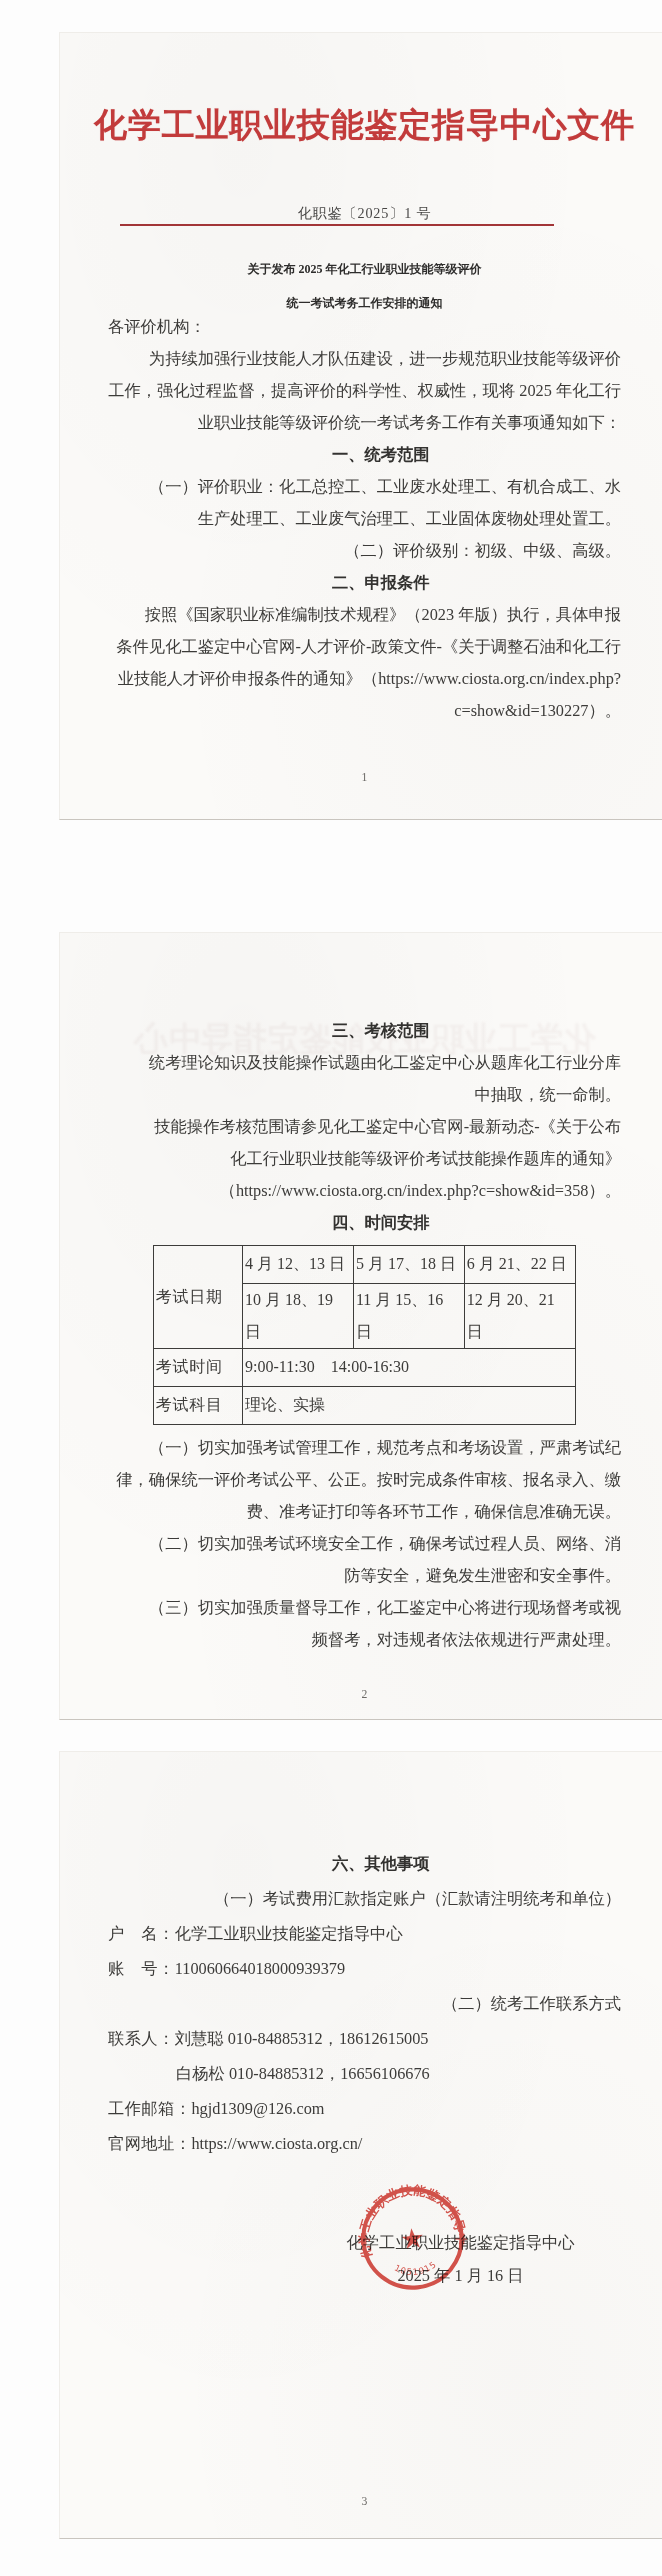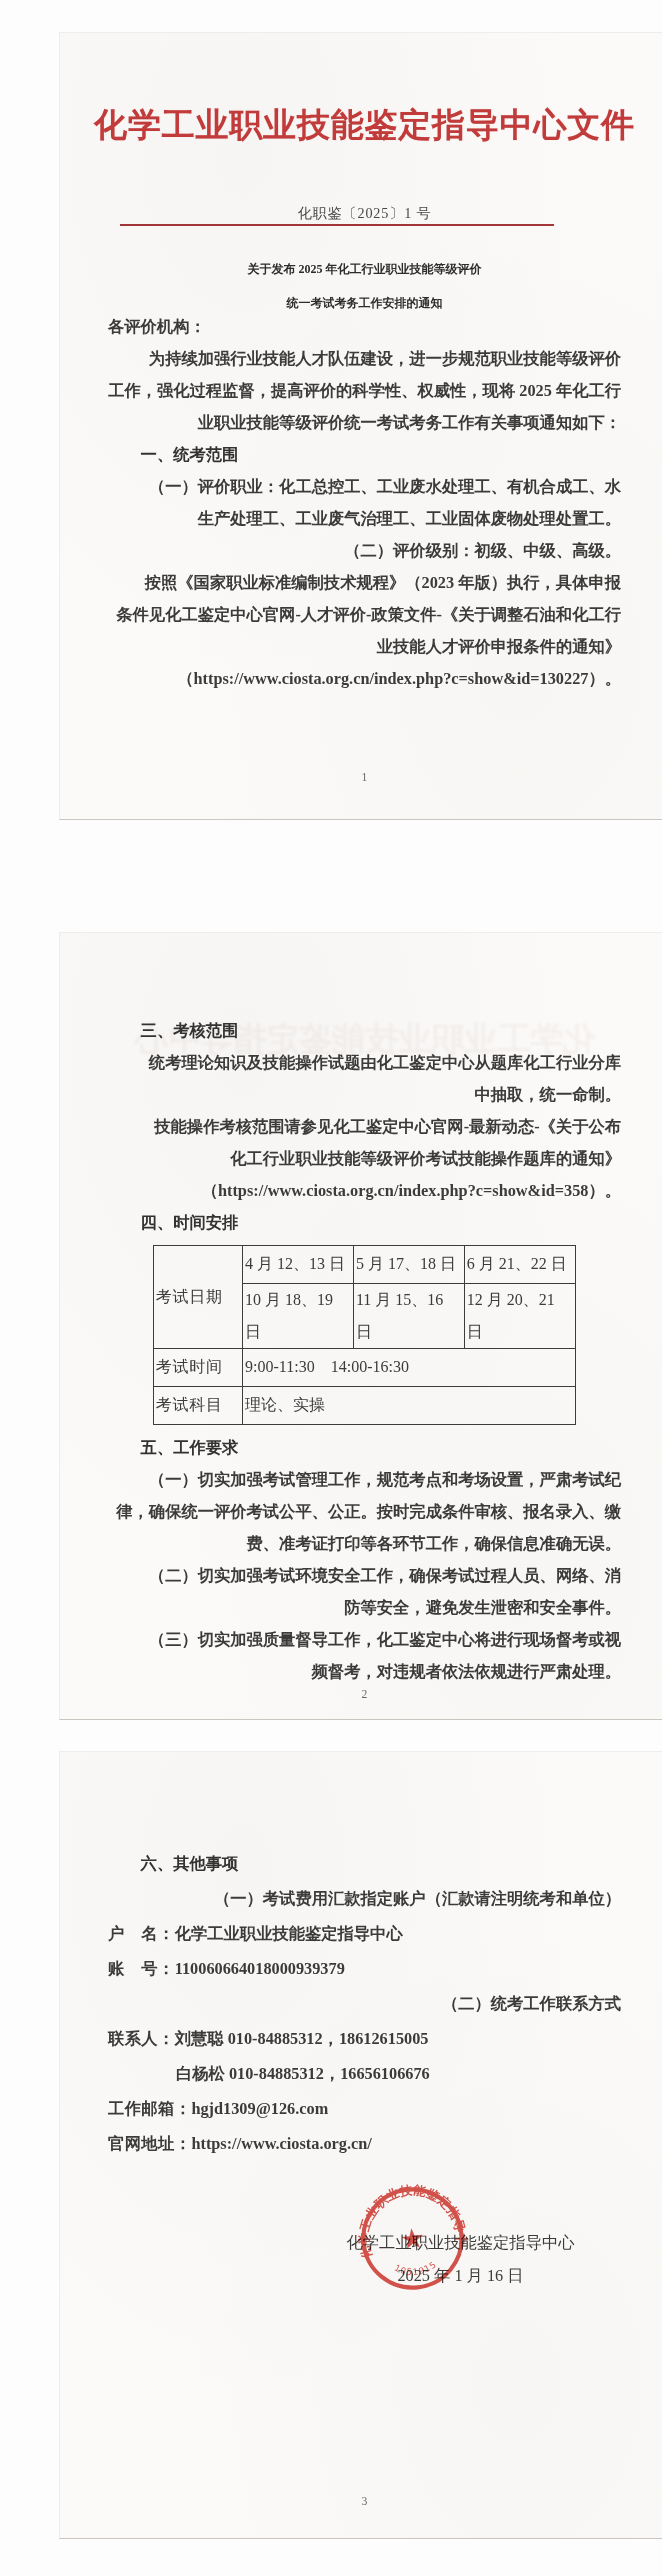--- a/index.html
+++ b/index.html
@@ -30,23 +30,23 @@
   .hdr-title {
     top:70px; font-size:33px; font-weight:bold; letter-spacing:0.8px;
     color:#c23b3b; text-shadow:0 0 0.8px rgba(194,59,59,.35);
     white-space:nowrap;
   }
   .doc-no { top:171px; font-size:14.2px; color:#474645; letter-spacing:0.8px; }
   .red-rule { position:absolute; top:191px; left:60px; width:434px; height:1.7px; background:#a23537; }
   .doc-title { top:219px; font-size:12px; font-weight:bold; line-height:34px; color:#2e2d2c; }
 
   .content { position:absolute; left:48px; right:48px; text-align:justify; }
-  .content p, .content h4 { margin:0; font-size:16.3px; font-weight:bold; }
+  .content p, .content h4 { margin:0; font-size:16.3px; font-weight:normal; }
   .indent { text-indent:2em;text-align:right; }
-  h4.sec { font-weight:bold; text-indent:2em; color:#333230; }
+  h4.sec { font-weight:bold; text-indent:2em; color:#333230;text-align:center; }
 
   #c1 { top:278px; line-height:32px; }
   #c2 { top:82px;  line-height:32px; }
   #c3 { top:94px; line-height:35px; text-align:left; }
 
   .pagenum { position:absolute; left:0; right:0; text-align:center; font-size:11.7px; color:#6b6966; }
   #page1 .pagenum { bottom:35px; }
   #page2 .pagenum { bottom:18.4px; }
   #page3 .pagenum { bottom:30px; }
 
@@ -93,20 +93,21 @@
   <div class="center doc-title">
     <div>关于发布 2025 年化工行业职业技能等级评价</div>
     <div>统一考试考务工作安排的通知</div>
   </div>
   <div class="content" id="c1">
     <p>各评价机构：</p>
     <p class="indent">为持续加强行业技能人才队伍建设，进一步规范职业技能等级评价工作，强化过程监督，提高评价的科学性、权威性，现将 2025 年化工行业职业技能等级评价统一考试考务工作有关事项通知如下：</p>
     <h4 class="sec">一、统考范围</h4>
     <p class="indent">（一）评价职业：化工总控工、工业废水处理工、有机合成工、水生产处理工、工业废气治理工、工业固体废物处理处置工。</p>
     <p class="indent">（二）评价级别：初级、中级、高级。</p>
+    <h4 class="sec">二、申报条件</h4>
     <p class="indent">按照《国家职业标准编制技术规程》（2023 年版）执行，具体申报条件见化工鉴定中心官网-人才评价-政策文件-《关于调整石油和化工行业技能人才评价申报条件的通知》（https://www.ciosta.org.cn/index.php?c=show&amp;id=130227）。</p>
   </div>
   <div class="pagenum">1</div>
 </div>
 
 <div class="page" id="page2">
   <div class="bleed">化学工业职业技能鉴定指导中心</div>
   <div class="content" id="c2">
     <h4 class="sec">三、考核范围</h4>
     <p class="indent">统考理论知识及技能操作试题由化工鉴定中心从题库化工行业分库中抽取，统一命制。</p>
@@ -130,21 +131,20 @@
         <td class="lbl">考试时间</td>
         <td colspan="3">9:00-11:30　14:00-16:30</td>
       </tr>
       <tr>
         <td class="lbl">考试科目</td>
         <td colspan="3">理论、实操</td>
       </tr>
     </tbody>
       </table>
 
-    <h4 class="sec">五、工作要求</h4>
     <p class="indent">（一）切实加强考试管理工作，规范考点和考场设置，严肃考试纪律，确保统一评价考试公平、公正。按时完成条件审核、报名录入、缴费、准考证打印等各环节工作，确保信息准确无误。</p>
     <p class="indent">（二）切实加强考试环境安全工作，确保考试过程人员、网络、消防等安全，避免发生泄密和安全事件。</p>
     <p class="indent">（三）切实加强质量督导工作，化工鉴定中心将进行现场督考或视频督考，对违规者依法依规进行严肃处理。</p>
   </div>
   <div class="pagenum">2</div>
 </div>
 
 <div class="page" id="page3">
   <div class="content" id="c3">
     <h4 class="sec">六、其他事项</h4>

